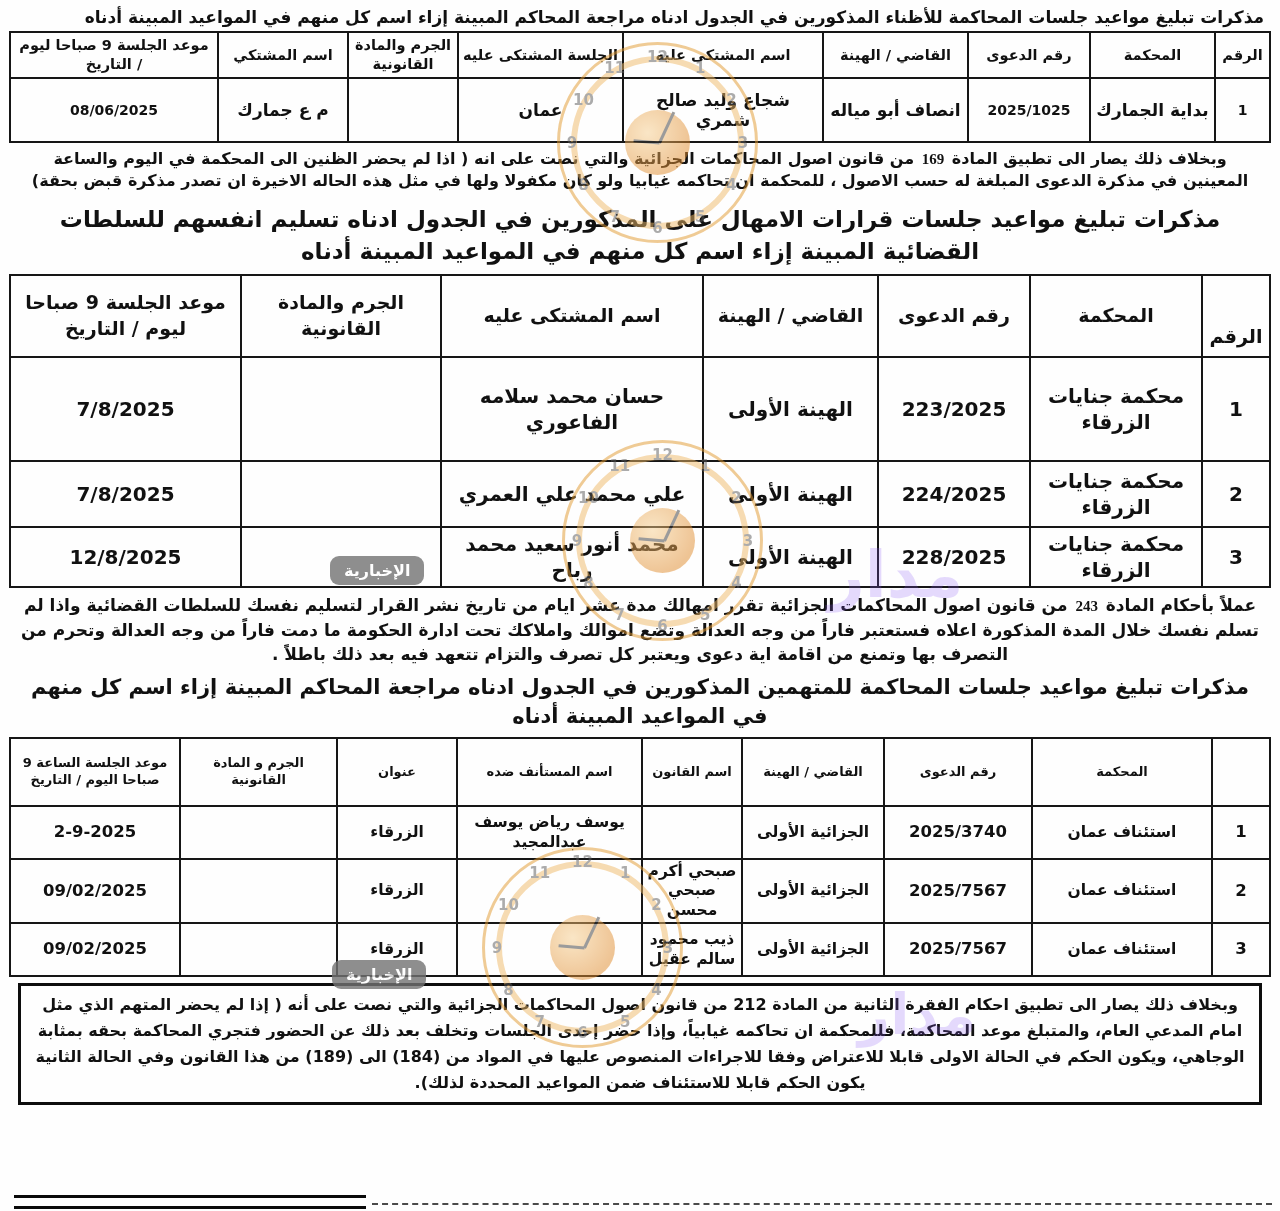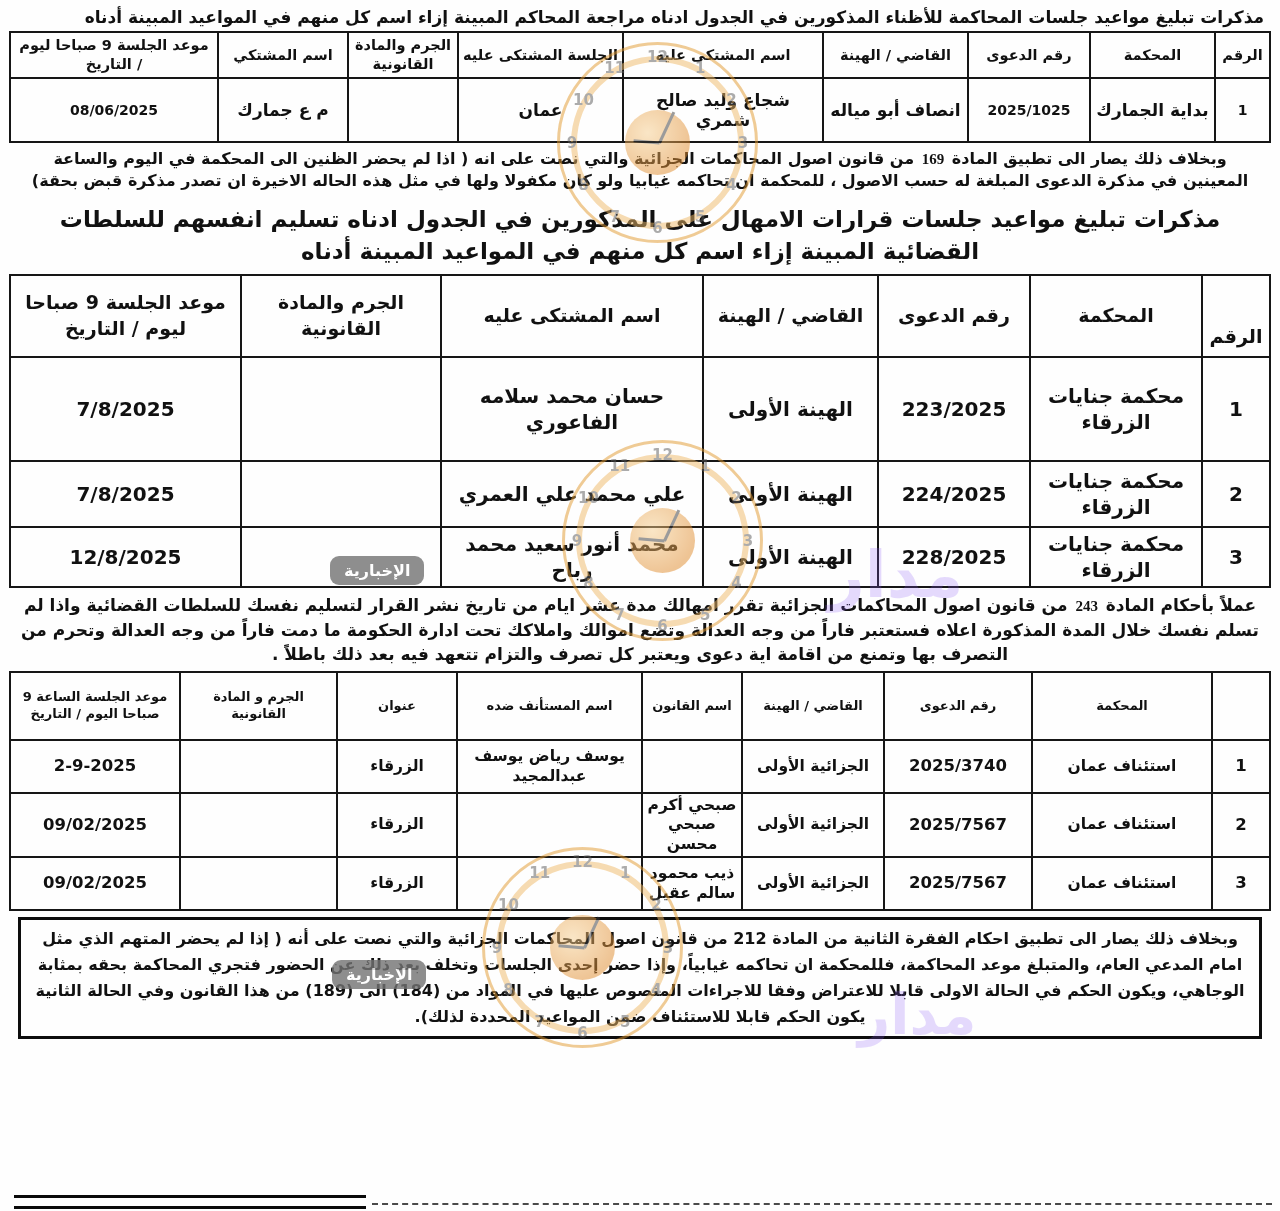--- a/index.html
+++ b/index.html
@@ -210,20 +210,21 @@
         <td></td>
         <td class="num">12/8/2025</td>
       </tr>
     </tbody>
   </table>
 
   <div class="note" style="font-size:17px;line-height:1.45;">
     <span>عملاً بأحكام المادة </span><span class="art">243</span><span> من قانون اصول المحاكمات الجزائية تقرر امهالك مدة عشر ايام من تاريخ نشر القرار لتسليم نفسك للسلطات القضائية واذا لم تسلم نفسك خلال المدة المذكورة اعلاه فستعتبر فاراً من وجه العدالة وتضع اموالك واملاكك تحت ادارة الحكومة ما دمت فاراً من وجه العدالة وتحرم من التصرف بها وتمنع من اقامة اية دعوى ويعتبر كل تصرف والتزام تتعهد فيه بعد ذلك باطلاً .</span>
   </div>
 
+  <div class="sec-title mid">مذكرات تبليغ مواعيد جلسات المحاكمة للمتهمين المذكورين في الجدول ادناه مراجعة المحاكم المبينة إزاء اسم كل منهم في المواعيد المبينة أدناه</div>
 
   <table id="t3">
     <colgroup>
       <col style="width:58px">
         <col style="width:180px">
         <col style="width:148px">
       <col style="width:142px">
         <col style="width:100px">
         <col style="width:185px">
       <col style="width:120px">

